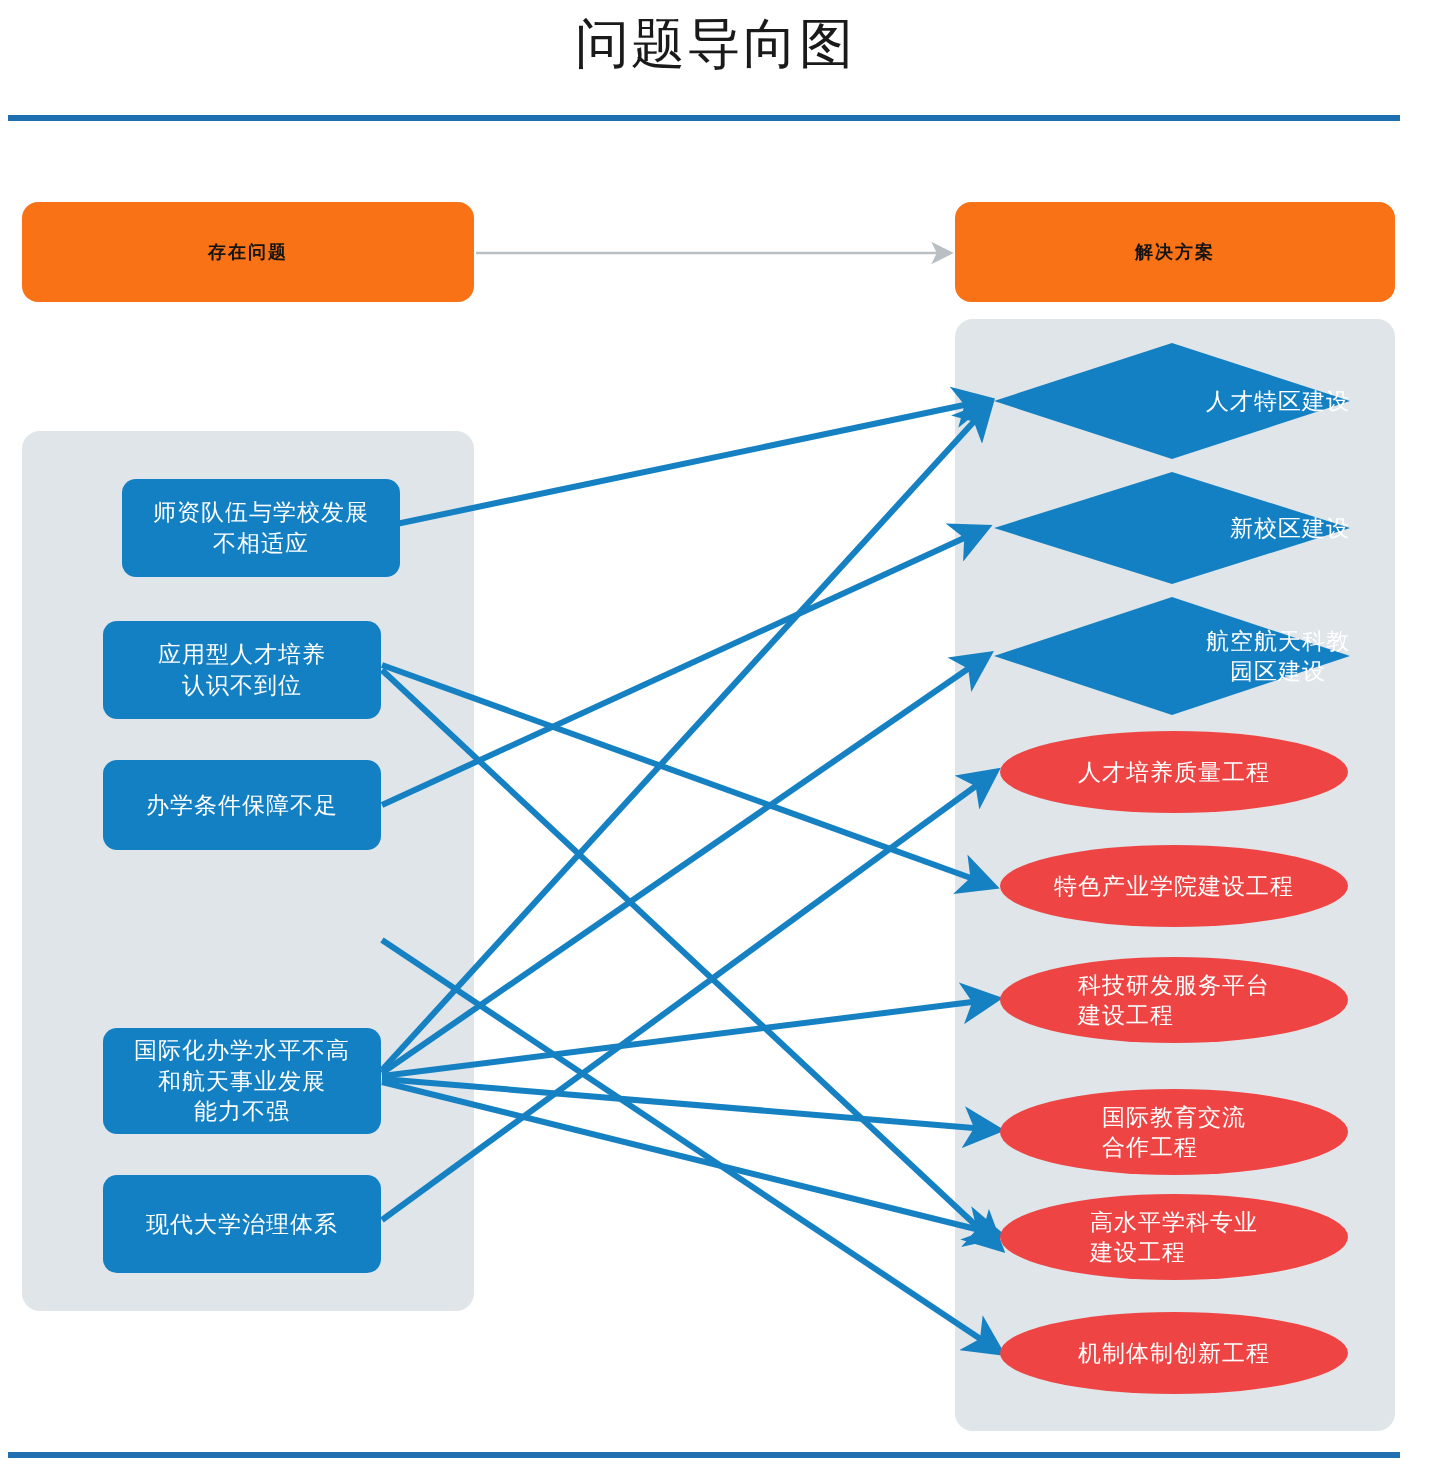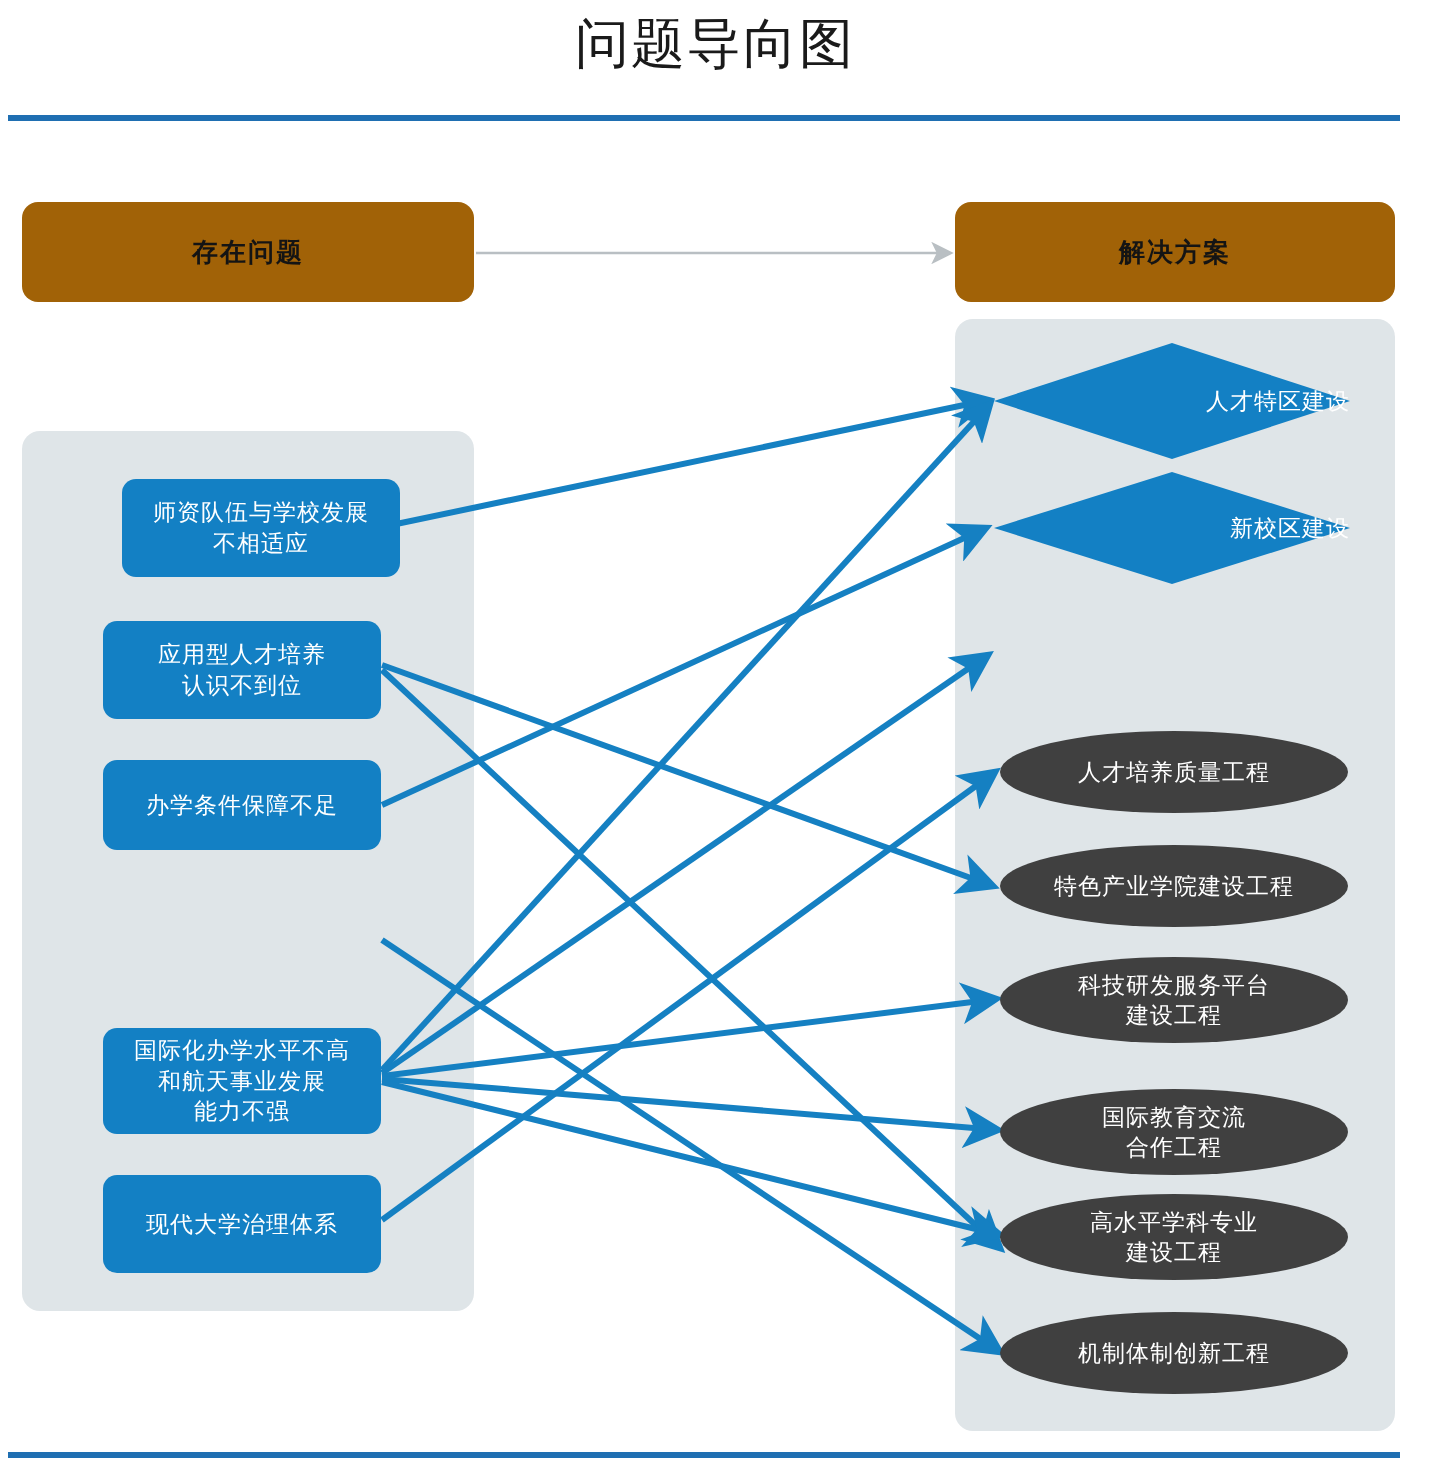--- a/index.html
+++ b/index.html
@@ -26,24 +26,24 @@
     background:#1f6fb2;
   }
   .footer-rule{
     position:absolute;left:8px;top:1452px;width:1392px;height:6px;
     background:#1f6fb2;
   }
 
   
   .pill{
     position:absolute;
-    background:#a16207;
+    background:#f97316;
     border-radius:16px;
     display:flex;align-items:center;justify-content:center;
-    font-size:26px;font-weight:bold;color:#141414;
+    font-size:18px;font-weight:bold;color:#141414;
     letter-spacing:2px;
   }
   .pill-left{left:22px;top:202px;width:452px;height:100px;}
   .pill-right{left:955px;top:202px;width:440px;height:100px;}
 
   
   .panel{
     position:absolute;
     background:#dfe5e8;
     border-radius:18px;
@@ -73,24 +73,24 @@
     clip-path:polygon(50% 0%,100% 50%,50% 100%,0% 50%);
   }
   .diamond-label{
     position:absolute;left:0;top:0;width:356px;height:100%;
     display:flex;align-items:center;justify-content:flex-end;
     color:#ffffff;font-size:23px;line-height:1.32;text-align:center;
     letter-spacing:1px;
   }
   .ellipse{
     position:absolute;left:1000px;width:348px;
-    background:#404040;
+    background:#ef4444;
     border-radius:50%;
     display:flex;align-items:center;justify-content:center;
-    color:#ffffff;font-size:23px;line-height:1.32;text-align:center;
+    color:#ffffff;font-size:23px;line-height:1.32;
     letter-spacing:1px;
   }
   .nl{display:block;}
 </style>
 </head>
 <body>
 
 <div class="stage">
 
   <div class="title">问题导向图</div>
@@ -180,20 +180,29 @@
 
   <div class="diamond-wrap" style="top:472px;height:112px;">
     <div class="diamond"></div>
     <div class="diamond-label">
       <span>
           <span class="nl">新校区建设</span>
         </span>
     </div>
   </div>
 
+  <div class="diamond-wrap" style="top:597px;height:118px;">
+    <div class="diamond"></div>
+    <div class="diamond-label">
+      <span>
+        <span class="nl">航空航天科教</span>
+        <span class="nl">园区建设</span>
+      </span>
+    </div>
+  </div>
 
   <div class="ellipse" style="top:731px;height:82px;">
     <span>
       <span class="nl">人才培养质量工程</span>
     </span>
   </div>
 
   <div class="ellipse" style="top:845px;height:82px;">
     <span>
       <span class="nl">特色产业学院建设工程</span>

